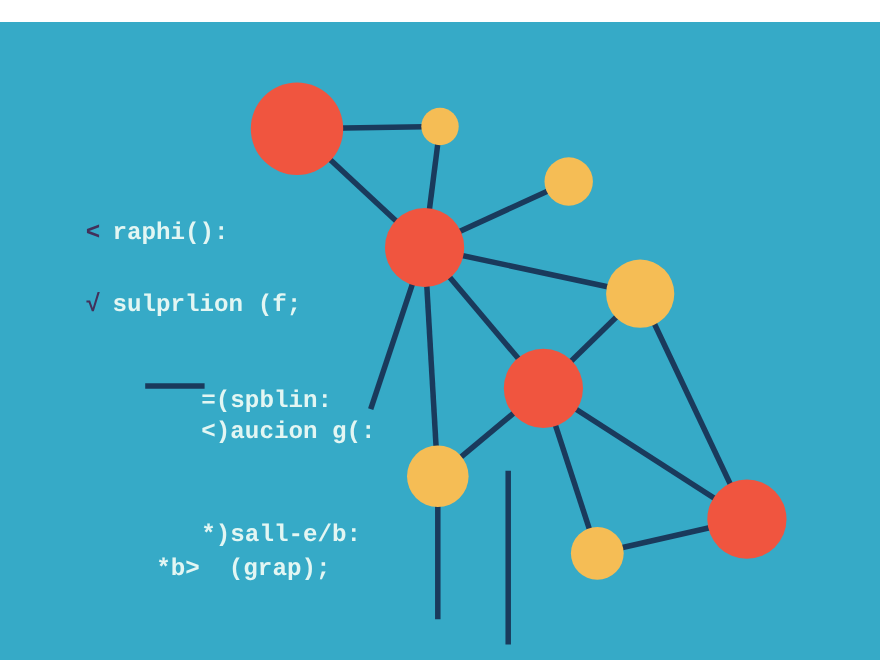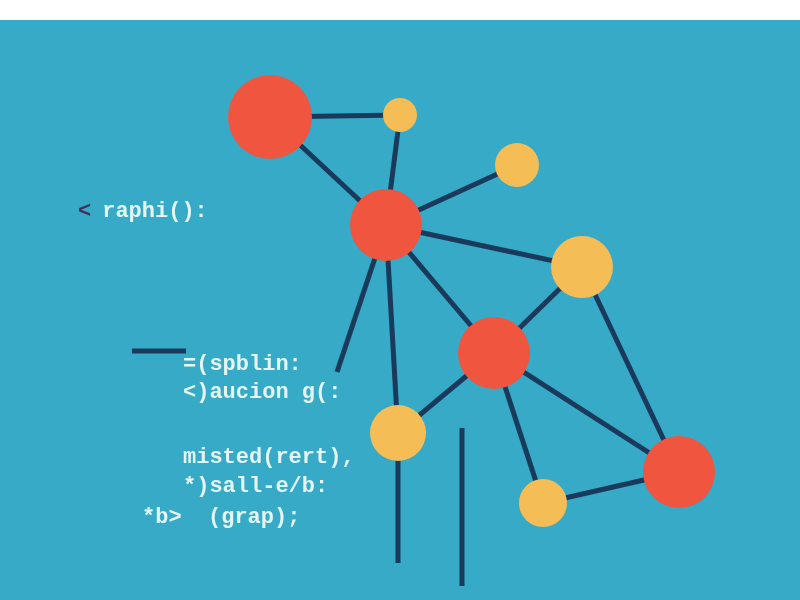--- a/index.html
+++ b/index.html
@@ -63,20 +63,20 @@
       <circle cx="582" cy="247" r="31" fill="#f5bd55"></circle>
       <circle cx="494" cy="333" r="36" fill="#f0553f"></circle>
       <circle cx="398" cy="413" r="28" fill="#f5bd55"></circle>
       <circle cx="543" cy="483" r="24" fill="#f5bd55"></circle>
       <circle cx="679" cy="452" r="36" fill="#f0553f"></circle>
     </svg>
 
   <div class="code-line u1"><span class="sym">&lt;</span><span>raphi():</span></div>
 
 
+  <div class="code-line u3"><span class="sym">√</span><span>sulprlion (f;</span></div>
 
   <div class="code-line l1"><span>=(spblin:</span></div>
   <div class="code-line l2"><span>&lt;)aucion g(:</span></div>
-  <div class="code-line l4"><span>misted(rert),</span></div>
   <div class="code-line l5"><span>*)sall-e/b:</span></div>
   <div class="code-line l6"><span>*b&gt;  (grap);</span></div>
 
 </div>
 
 </body></html>

